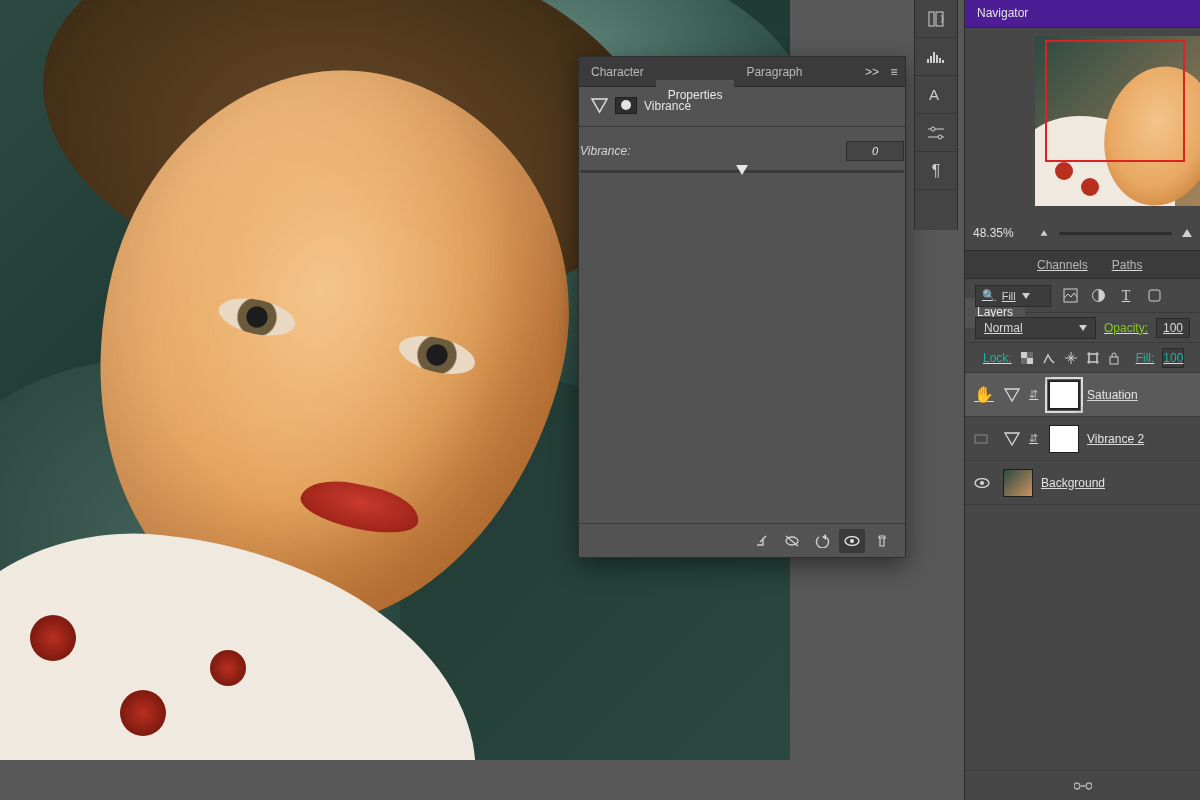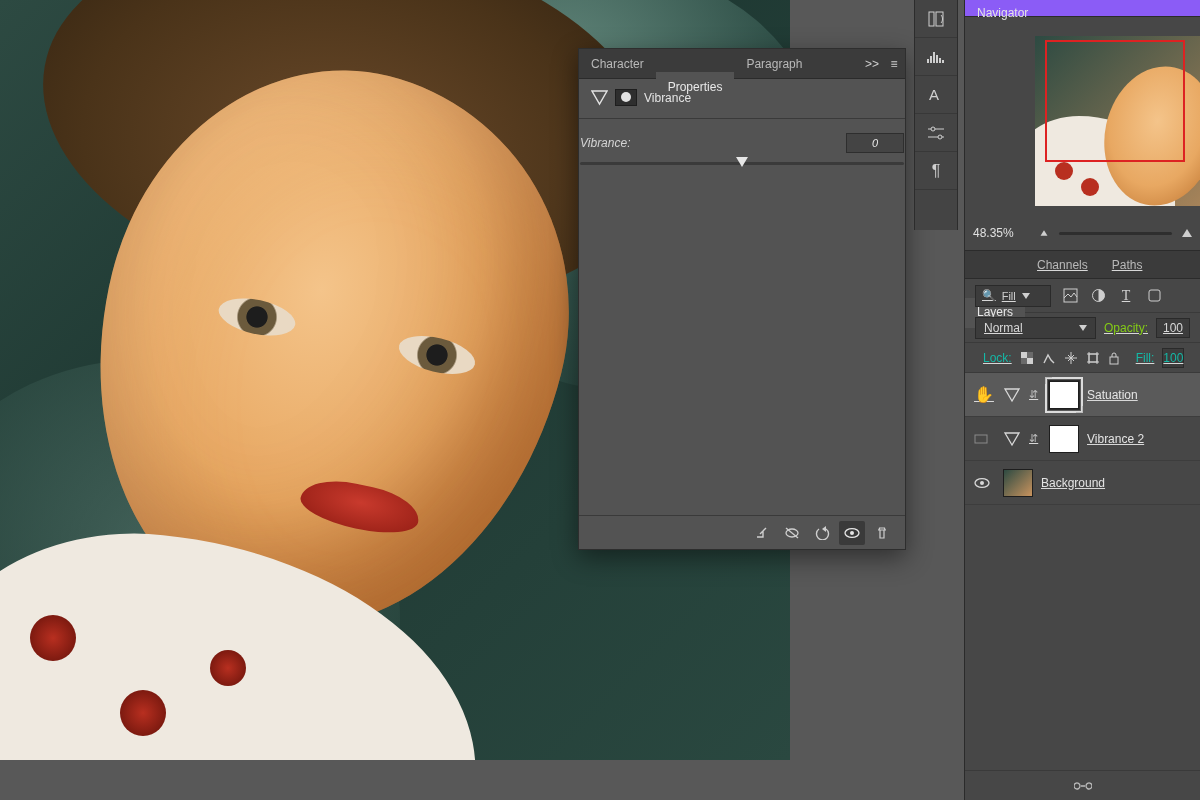--- a/index.html
+++ b/index.html
@@ -10,21 +10,21 @@
   .canvas .face   { position:absolute; left:100px; top:70px; width:460px; height:560px; border-radius:48% 52% 50% 50% / 46% 44% 56% 54%; background:radial-gradient(ellipse at 45% 40%, #f4c48a 0%, #e8a862 45%, #c37a36 80%); transform:rotate(14deg); box-shadow:inset -60px -40px 120px rgba(120,50,10,.35), inset 40px 30px 100px rgba(255,240,210,.25); }
   .canvas .hair   { position:absolute; left:40px; top:-60px; width:620px; height:360px; border-radius:50%; background:radial-gradient(ellipse at 50% 60%, #6b4a2a 0%, #4a3319 60%, #2e2010 100%); transform:rotate(10deg); }
   .canvas .lips   { position:absolute; left:300px; top:485px; width:120px; height:44px; border-radius:60% 60% 70% 70% / 80% 80% 60% 60%; background:radial-gradient(ellipse at 50% 40%, #c93a2d 0%, #9c2218 80%); transform:rotate(12deg); }
   .canvas .eye1   { position:absolute; left:218px; top:300px; width:78px; height:34px; border-radius:50%; background:radial-gradient(circle at 50% 50%,#1d1d1d 0%,#1d1d1d 24%,#6b5a3c 26%,#6b5a3c 44%,#e9d9c3 48%,#e9d9c3 100%); transform:rotate(12deg); }
   .canvas .eye2   { position:absolute; left:398px; top:338px; width:78px; height:34px; border-radius:50%; background:radial-gradient(circle at 50% 50%,#1d1d1d 0%,#1d1d1d 24%,#6b5a3c 26%,#6b5a3c 44%,#e9d9c3 48%,#e9d9c3 100%); transform:rotate(14deg); }
   .canvas .blouse { position:absolute; left:-80px; top:540px; width:560px; height:360px; border-radius:40% 60% 0 0 / 50% 60% 0 0; background:#efe9e0; transform:rotate(6deg); }
   .canvas .flw    { position:absolute; width:46px; height:46px; border-radius:50%; background:radial-gradient(circle,#b82f20 0%, #7d1a10 70%); }
   .canvas .fg1{ left:30px; top:615px;} .canvas .fg2{ left:120px; top:690px;} .canvas .fg3{ left:210px; top:650px; width:36px;height:36px;}
 
   
-  .props { position:absolute; left:578px; top:48px; width:328px; height:502px; background:#535353; border:1px solid #2e2e2e; box-shadow:0 8px 24px rgba(0,0,0,.45); }
+  .props { position:absolute; left:578px; top:56px; width:328px; height:502px; background:#535353; border:1px solid #2e2e2e; box-shadow:0 8px 24px rgba(0,0,0,.45); }
   .tabbar { display:flex; align-items:center; height:30px; background:#3b3b3b; border-bottom:1px solid #2b2b2b; }
   .tab { padding:0 12px; height:30px; line-height:30px; color:#b9b9b9; cursor:pointer; }
   .tab.active { background:#535353; color:#e8e8e8;margin-top:47px; }
   .tabbar .spacer { flex:1; }
   .tabbar .ctl { width:22px; text-align:center; color:#cfcfcf; cursor:pointer; }
   .props-head { display:flex; align-items:center; gap:7px; padding:10px 12px; }
   .vicon { width:17px; height:17px; display:inline-block; position:relative; }
   .vicon svg { width:17px; height:17px; }
   .maskicon { width:22px; height:17px; background:#2e2e2e; border:1px solid #1e1e1e; position:relative; }
   .maskicon::after { content:""; position:absolute; left:5px; top:2px; width:10px; height:10px; border-radius:50%; background:#e2e2e2; }
@@ -39,21 +39,21 @@
   .props-footer { position:absolute; left:0; right:0; bottom:0; height:34px; display:flex; align-items:center; justify-content:flex-end; gap:4px; padding:0 10px; border-top:1px solid #3a3a3a; background:#535353; }
   .fbtn { width:26px; height:24px; display:flex; align-items:center; justify-content:center; color:#cfcfcf; cursor:pointer; border-radius:2px; }
   .fbtn.active { background:#3a3a3a; }
 
   
   .vstrip { position:absolute; left:914px; top:0; width:44px; height:230px; background:#444; border-left:1px solid #2c2c2c; border-right:1px solid #2c2c2c; }
   .vstrip .cell { height:38px; display:flex; align-items:center; justify-content:center; color:#cfcfcf; border-bottom:1px solid #383838; cursor:pointer; }
 
   
   .nav { position:absolute; left:964px; top:0; right:0; height:250px; background:#474747; border-left:1px solid #2b2b2b; }
-  .nav .nhdr { height:17px; line-height:26px; padding:0 12px; background:#8b5cf6; border-bottom:1px solid #2b2b2b; color:#e4e4e4; }
+  .nav .nhdr { height:28px; line-height:26px; padding:0 12px; background:#4c1d95; border-bottom:1px solid #2b2b2b; color:#e4e4e4; }
   .nav .preview { position:absolute; left:70px; top:36px; width:170px; height:170px; background:linear-gradient(135deg,#2d4a42,#a8845a); overflow:hidden; }
   .nav .preview .pface { position:absolute; right:-10px; top:30px; width:110px; height:140px; border-radius:50%; background:radial-gradient(ellipse at 45% 40%, #f4c48a 0%, #e8a862 55%, #c37a36 90%); transform:rotate(12deg); }
   .nav .preview .pbl { position:absolute; left:-20px; bottom:-30px; width:160px; height:120px; background:#efe9e0; border-radius:40% 60% 0 0; }
   .nav .preview .pfl { position:absolute; width:18px; height:18px; border-radius:50%; background:#b82f20; }
   .nav .redbox { position:absolute; border:2px solid #d22; }
   .nav .zoomrow { position:absolute; left:8px; right:8px; bottom:6px; height:22px; display:flex; align-items:center; gap:10px; }
   .nav .zoomval { color:#e0e0e0; width:56px; }
   .nav .ztri { width:0;height:0;border-left:5px solid transparent;border-right:5px solid transparent;border-bottom:8px solid #cfcfcf; }
   .nav .ztrack { flex:1; height:3px; background:#2e2e2e; border-radius:2px; }
 

